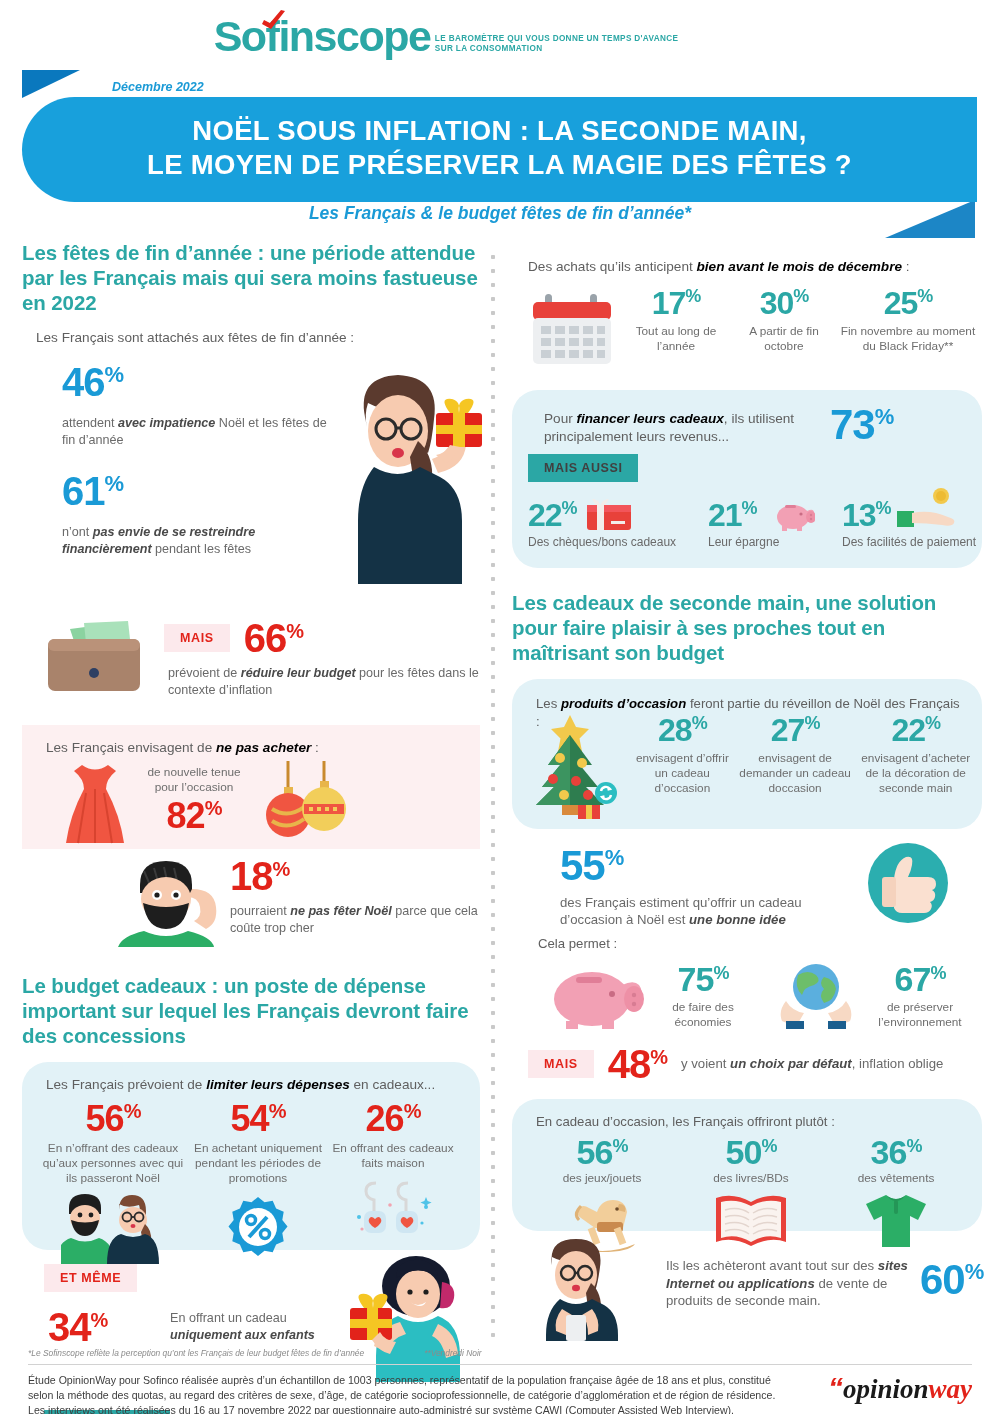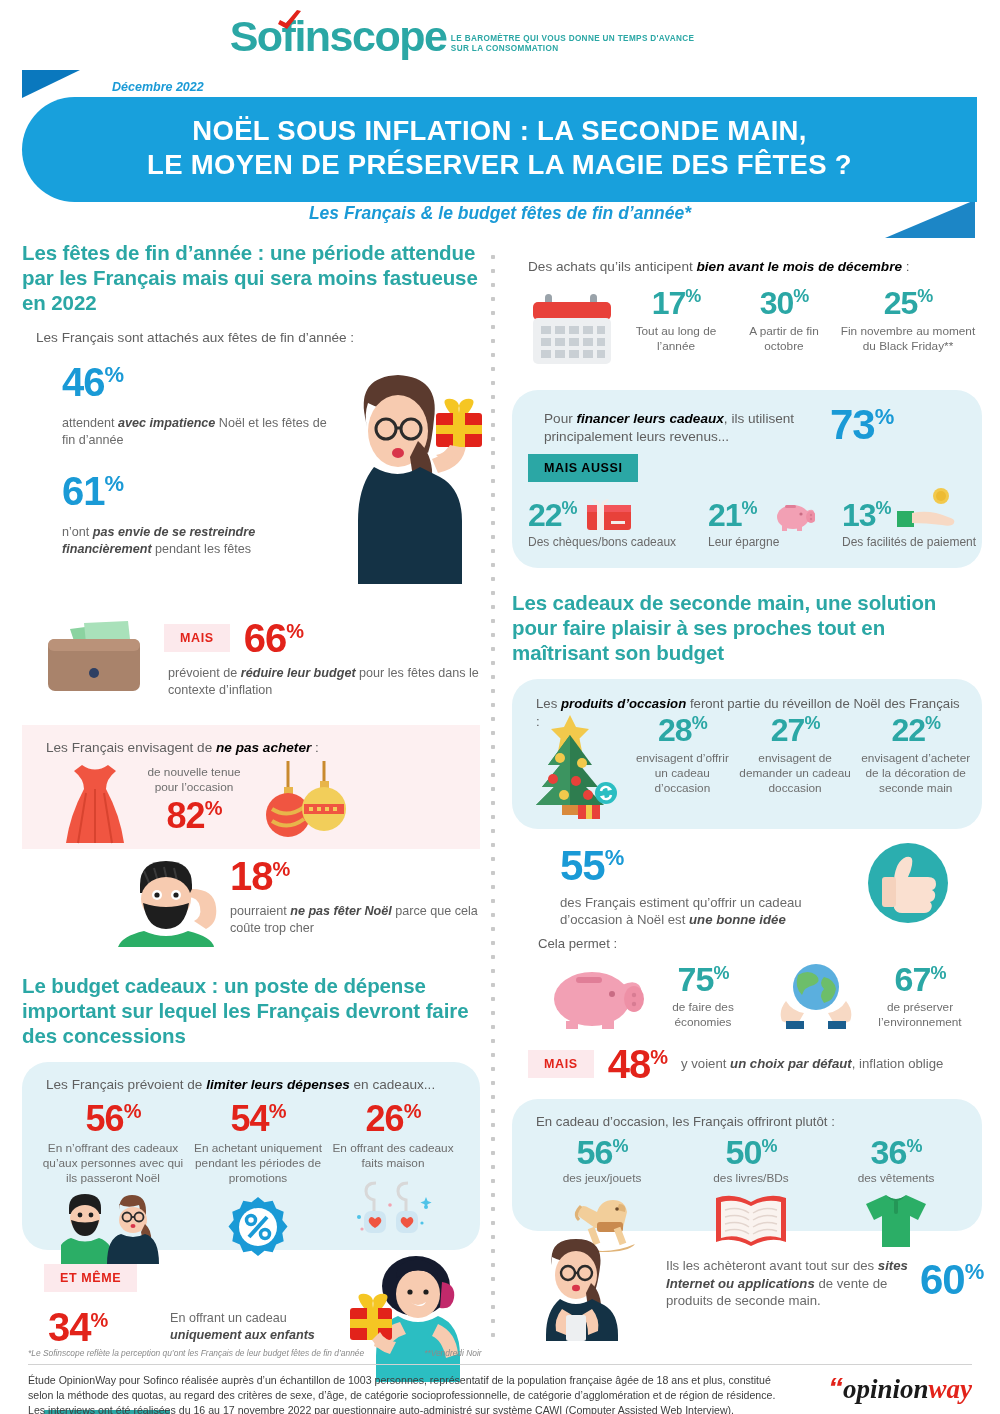--- a/index.html
+++ b/index.html
@@ -2,21 +2,21 @@
 <html><head>
 <meta charset="utf-8">
 <style>
   html,body{margin:0;padding:0;background:#ffffff;}
   body{width:1000px;height:1414px;position:relative;
        font-family:"Liberation Sans","DejaVu Sans",sans-serif;
        color:#5a5a5a;overflow:hidden;}
   .page{position:relative;width:1000px;height:1414px;}
 
   
-  .logo-wrap{position:absolute;left:0;top:14px;width:892px;text-align:center;padding-left:16px;}
+  .logo-wrap{position:absolute;left:0;top:14px;width:892px;text-align:center;}
   .logo-word{font-size:43px;font-weight:bold;color:#2BA7A5;letter-spacing:-1.5px;
              line-height:44px;display:inline-block;position:relative;}
   .logo-check{position:absolute;left:46px;top:-4px;width:26px;height:20px;}
   .logo-sub{font-size:8.2px;font-weight:bold;color:#2BA7A5;letter-spacing:.35px;
             line-height:10.5px;text-align:left;display:inline-block;margin-top:2px;}
 
   .date-label{position:absolute;left:112px;top:80px;font-size:12.5px;font-weight:bold;
               font-style:italic;color:#1A9AD6;}
 
   .banner-fold-l{position:absolute;left:22px;top:70px;width:0;height:0;
@@ -47,21 +47,21 @@
   .big-red{color:#E2231A;font-size:36px;font-weight:bold;line-height:38px;letter-spacing:-1px;}
   .big-red sup{font-size:20px;font-weight:bold;vertical-align:super;line-height:0;}
   .big-teal{color:#2BA7A5;font-size:32px;font-weight:bold;line-height:34px;letter-spacing:-1px;}
   .big-teal sup{font-size:18px;font-weight:bold;vertical-align:super;line-height:0;}
   .desc{font-size:12.6px;line-height:16.5px;color:#6a6a6a;}
   .desc b{font-weight:bold;font-style:italic;color:#4a4a4a;}
   .cap{font-size:11.8px;line-height:15px;color:#6e6e6e;text-align:center;}
 
   .tag-red{display:inline-block;background:#FCE9EC;color:#E2231A;font-size:12.5px;
            font-weight:bold;letter-spacing:.6px;padding:7px 16px;}
-  .tag-teal{display:inline-block;background:#2BA7A5;color:#000000;font-size:12.5px;
+  .tag-teal{display:inline-block;background:#2BA7A5;color:#404040;font-size:12.5px;
             font-weight:bold;letter-spacing:.6px;padding:7px 16px;}
 
   .box-pink{background:#FDF0F1;padding:14px 16px 16px 16px;}
   .box-blue{background:#E2F2F7;padding:14px 16px 16px 16px;border-radius:26px;}
 
   .row{display:flex;}
   .cen{text-align:center;}
   svg{display:block;}
 </style>
 </head>

